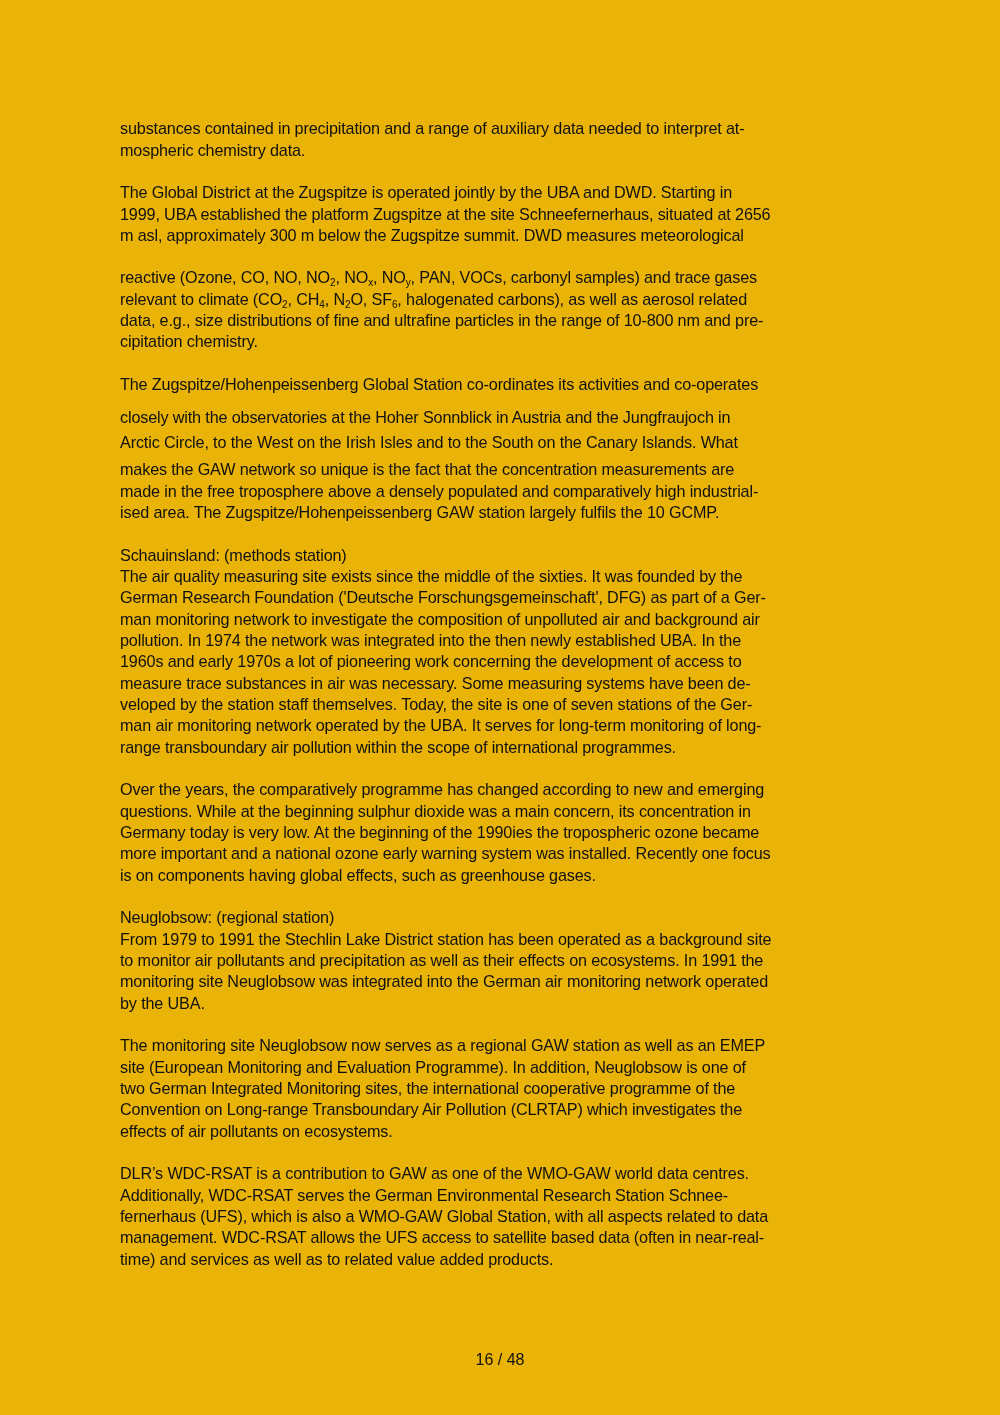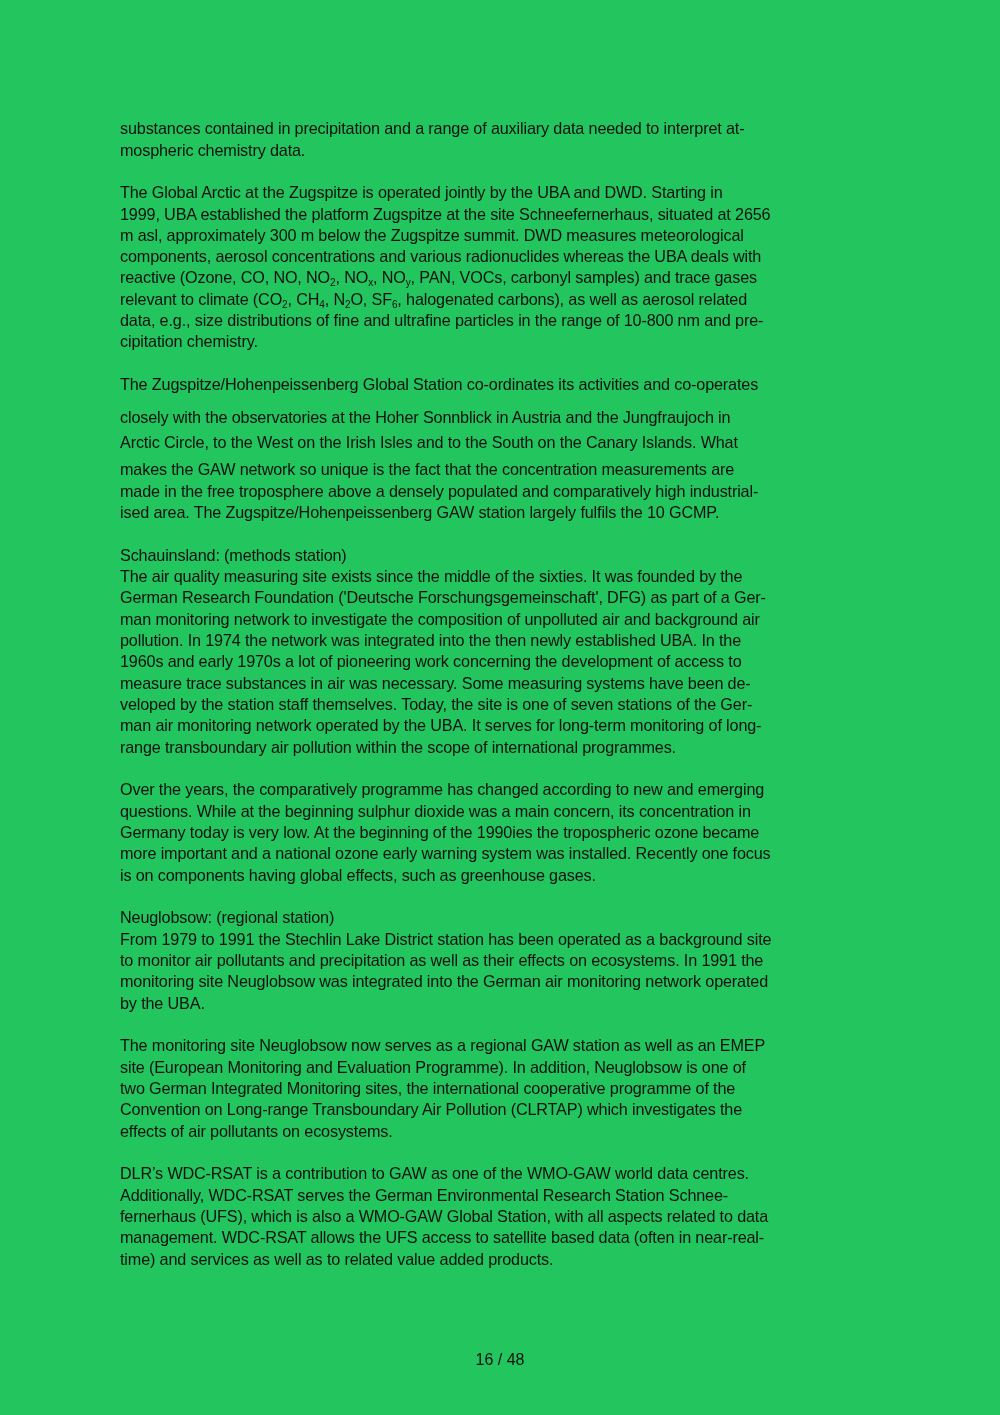--- a/index.html
+++ b/index.html
@@ -14,21 +14,21 @@
       overflow: hidden;
       font-family: "Liberation Sans", "DejaVu Sans", sans-serif;
       color: #111111;
     }
     .page {
       position: absolute;
       left: 0;
       top: 0;
       width: 1000px;
       height: 1415px;
-      background: #22c55e;
+      background: #eab308;
       text-decoration: underline;
     }
     .line {
       position: absolute;
       left: 120px;
       font-size: 16.2px;
       line-height: 20px;
       white-space: nowrap;
       letter-spacing: -0.15px;
       color: #111111;
@@ -50,24 +50,23 @@
     }
   </style>
 </head>
 <body>
 
 <div class="page">
 
   <div class="line" style="top:118px">substances contained in precipitation and a range of auxiliary data needed to interpret at-</div>
   <div class="line" style="top:140px">mospheric chemistry data.</div>
 
-  <div class="line" style="top:182px">The Global Arctic at the Zugspitze is operated jointly by the UBA and DWD. Starting in</div>
+  <div class="line" style="top:182px">The Global District at the Zugspitze is operated jointly by the UBA and DWD. Starting in</div>
   <div class="line" style="top:204px">1999, UBA established the platform Zugspitze at the site Schneefernerhaus, situated at 2656</div>
   <div class="line" style="top:225px">m asl, approximately 300 m below the Zugspitze summit. DWD measures meteorological</div>
-  <div class="line" style="top:246px">components, aerosol concentrations and various radionuclides whereas the UBA deals with</div>
   <div class="line rich" style="top:267px">reactive (Ozone, CO, NO, NO<sub>2</sub>, NO<sub>x</sub>, NO<sub>y</sub>, PAN, VOCs, carbonyl samples) and trace gases</div>
   <div class="line rich" style="top:289px">relevant to climate (CO<sub>2</sub>, CH<sub>4</sub>, N<sub>2</sub>O, SF<sub>6</sub>, halogenated carbons), as well as aerosol related</div>
   <div class="line" style="top:310px">data, e.g., size distributions of fine and ultrafine particles in the range of 10-800 nm and pre-</div>
   <div class="line" style="top:331px">cipitation chemistry.</div>
 
   <div class="line" style="top:374px">The Zugspitze/Hohenpeissenberg Global Station co-ordinates its activities and co-operates</div>
   <div class="line" style="top:407px">closely with the observatories at the Hoher Sonnblick in Austria and the Jungfraujoch in</div>
   <div class="line" style="top:432px">Arctic Circle, to the West on the Irish Isles and to the South on the Canary Islands. What</div>
   <div class="line" style="top:459px">makes the GAW network so unique is the fact that the concentration measurements are</div>
   <div class="line" style="top:481px">made in the free troposphere above a densely populated and comparatively high industrial-</div>

